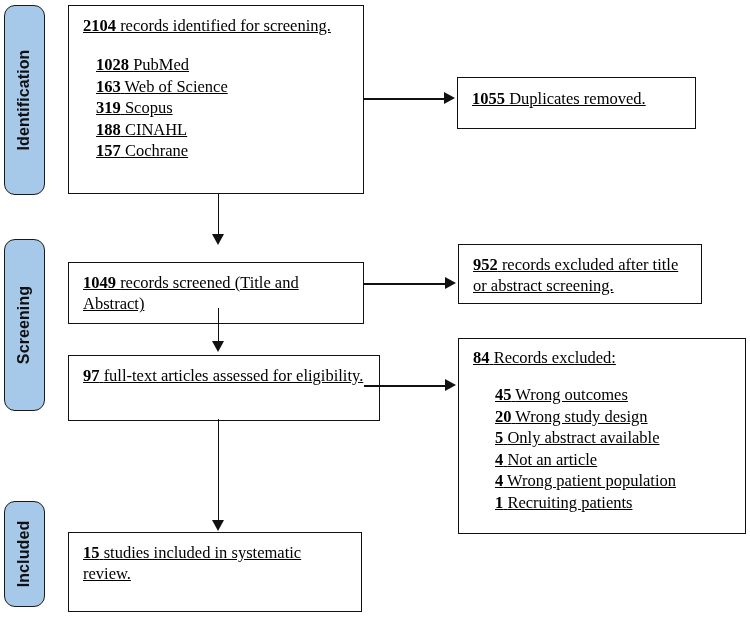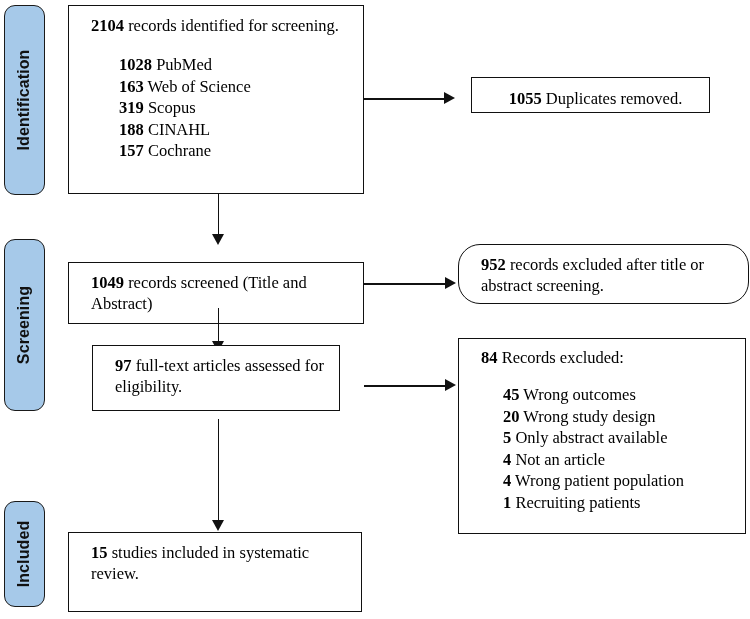--- a/index.html
+++ b/index.html
@@ -36,39 +36,40 @@
     white-space: nowrap;
     transform: rotate(-90deg);
   }
 
   
   .flow-box {
     position: absolute;
     background: #ffffff;
     border: 1.7px solid #111111;
     box-sizing: border-box;
-    padding: 9px 12px 8px 22px;
+    padding: 9px 12px 8px 14px;
     font-size: 16.5px;
     line-height: 1.30;
     color: #000000;
+    text-decoration: underline;
   }
   .flow-box .num {
     font-weight: bold;
   }
   .src-list {
     margin: 0;
     padding: 0;
     list-style: none;
   }
   .src-list li {
     white-space: nowrap;
   }
   .src-block {
     margin-top: 18px;
-    margin-left: 28px;
+    margin-left: 13px;
   }
   .excl-list {
     margin: 16px;
     padding: 0;
     list-style: none;
     margin-left: 22px;
   }
   .excl-list li {
     white-space: nowrap;
   }
@@ -138,54 +139,54 @@
         <span class="num">188</span>
         <span>CINAHL</span>
       </li>
       <li>
         <span class="num">157</span>
         <span>Cochrane</span>
       </li>
     </ul>
   </div>
 
-  <div class="flow-box" style="left:471px; top:77px; width:239px; height:36px; padding-top:10px;text-align:center;">
+  <div class="flow-box" style="left:457px; top:77px; width:239px; height:52px; padding-top:10px;">
     <div>
       <span class="num">1055</span>
       <span>Duplicates removed.</span>
     </div>
   </div>
 
   <div class="conn conn-h" style="left:364px; top:98px; width:80px;"></div>
   <div class="arrow-right" style="left:444px; top:92.3px;"></div>
 
   <div class="conn conn-v" style="left:217.5px; top:194px; height:40px;"></div>
   <div class="arrow-down" style="left:211.7px; top:234px;"></div>
 
   <div class="flow-box" style="left:68px; top:246px; width:296px; height:62px;margin-top:16px;">
     <div class="line1">
       <span class="num">1049</span>
       <span>records screened (Title and Abstract)</span>
     </div>
   </div>
 
-  <div class="flow-box" style="left:458px; top:244px; width:291px; height:60px;border-radius:22px;">
+  <div class="flow-box" style="left:458px; top:244px; width:244px; height:60px;">
     <div class="line1">
       <span class="num">952</span>
       <span>records excluded after title or abstract screening.</span>
     </div>
   </div>
 
   <div class="conn conn-h" style="left:364px; top:283px; width:81px;"></div>
   <div class="arrow-right" style="left:445px; top:277.3px;"></div>
 
   <div class="conn conn-v" style="left:217.5px; top:308px; height:33px;"></div>
   <div class="arrow-down" style="left:211.7px; top:341px;"></div>
 
-  <div class="flow-box" style="left:68px; top:345px; width:248px; height:66px;margin-left:24px;">
+  <div class="flow-box" style="left:68px; top:355px; width:312px; height:66px;">
     <div class="line1">
       <span class="num">97</span>
       <span>full-text articles assessed for eligibility.</span>
     </div>
   </div>
 
   <div class="flow-box" style="left:458px; top:338px; width:288px; height:196px; padding-top:8px;">
     <div>
       <span class="num">84</span>
       <span>Records excluded:</span>

